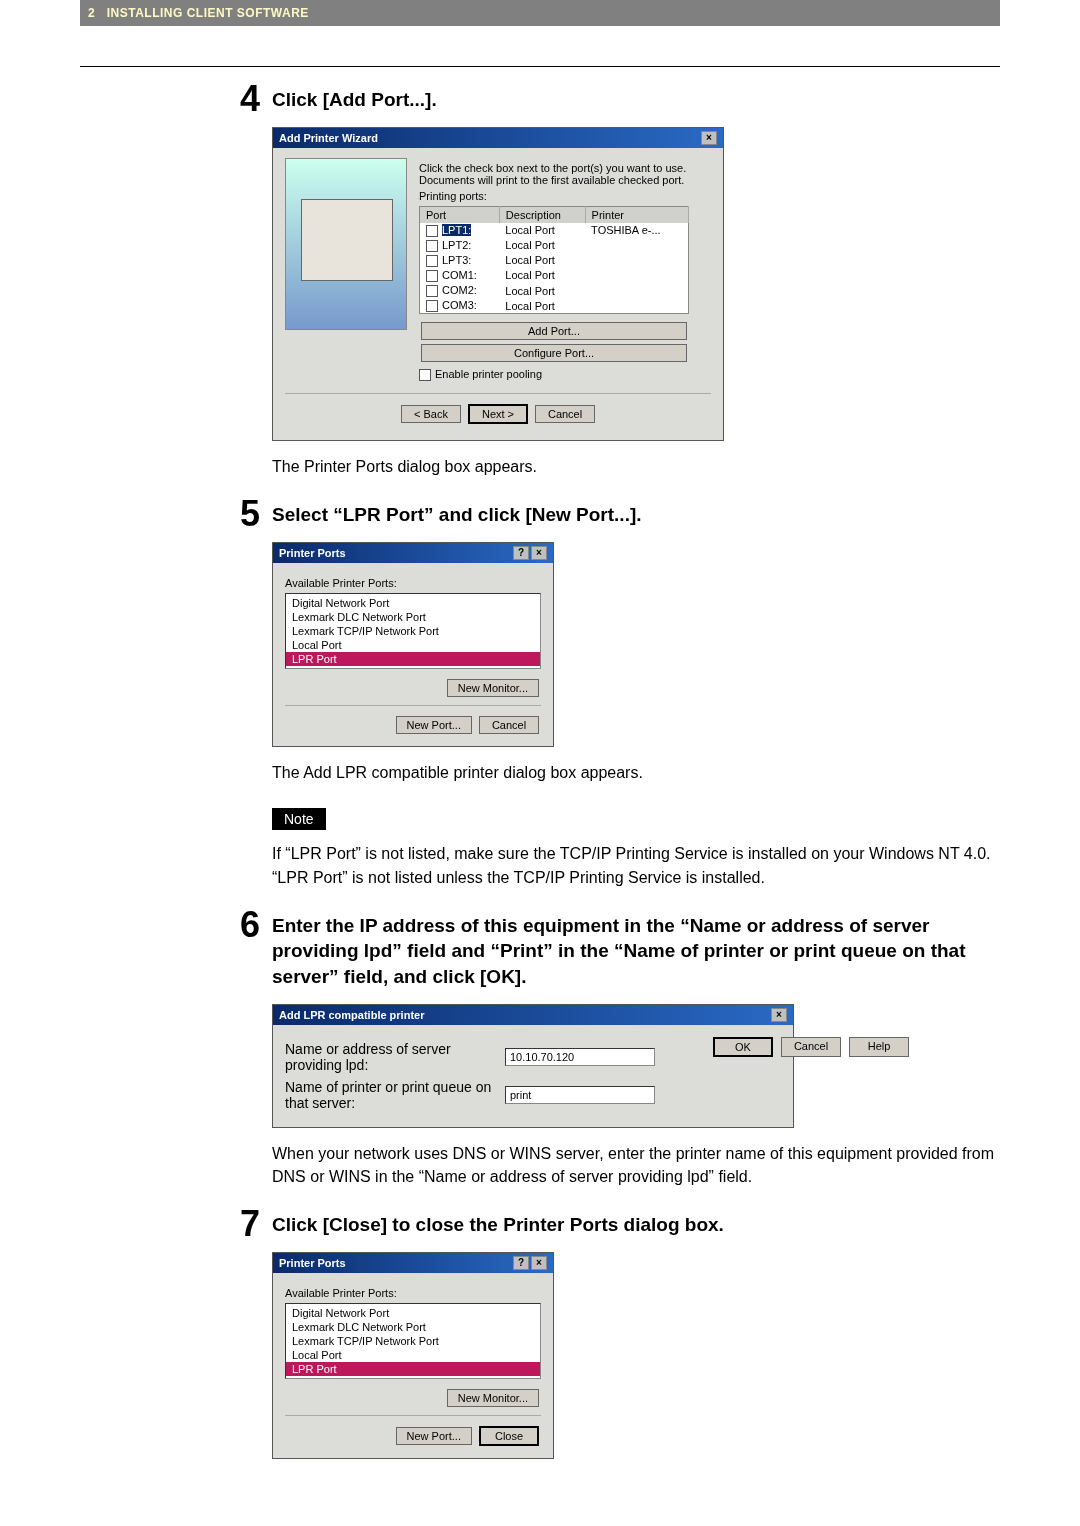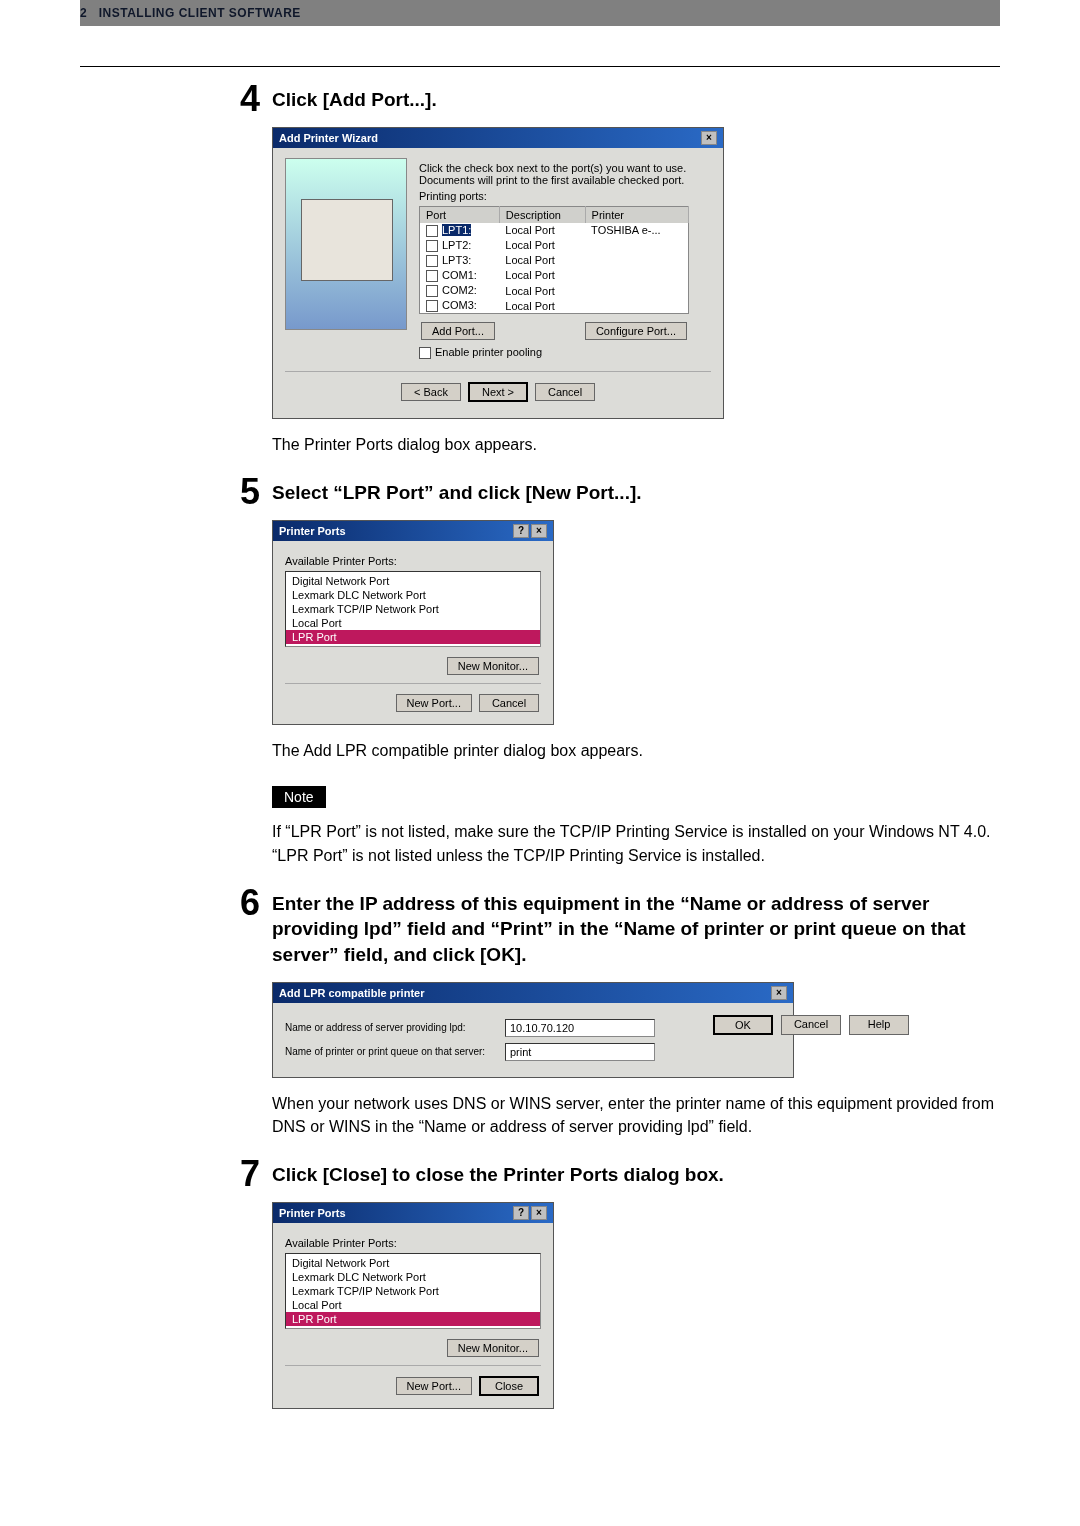--- a/index.html
+++ b/index.html
@@ -8,24 +8,24 @@
     background: #fff;
     font-family: Arial, Helvetica, sans-serif;
     color: #000;
     width: 1080px;
   }
   .page {
     padding: 0 80px 60px 80px;
   }
   .header {
     background: #808080;
-    color: #0f172a;
+    color: #fef9c3;
     font-size: 12px;
     font-weight: bold;
-    padding: 6px 0;
+    padding: 6px 8px;
     margin: 0 0 10px 0;
     letter-spacing: 0.5px;
   }
   .thin-rule {
     border-bottom: 1px solid #000;
     margin: 40px 0 20px 0;
   }
   .content {
     margin-left: 140px;
   }
@@ -229,21 +229,21 @@
     gap: 4px;
     margin-left: 14px;
   }
   .lpr-field {
     display: flex;
     align-items: center;
     margin: 6px 0;
   }
   .lpr-field label {
     width: 220px;
-    font-size: 10px;
+    font-size: 14px;
   }
 </style>
 </head>
 <body>
 
 <div class="page">
 
   <div class="header">
     <span>2</span>&nbsp;&nbsp;
     <span>INSTALLING CLIENT SOFTWARE</span>
@@ -302,21 +302,21 @@
                     <td>Local Port</td>
                     <td></td>
                   </tr>
                   <tr>
                     <td><span class="checkbox"></span><span>COM3:</span></td>
                     <td>Local Port</td>
                     <td></td>
                   </tr>
                 </tbody>
                   </table>
-                <div class="row" style="display:flex; justify-content:space-between; width:270px; margin-top:6px;">
+                <div class="row" style="display:flex; justify-content:space-between; width:270px; margin-top:6px;flex-direction:column;">
                   <span class="btn">Add Port...</span>
                   <span class="btn">Configure Port...</span>
                 </div>
                 <div class="row"><span class="checkbox"></span><span>Enable printer pooling</span></div>
               </div>
             </div>
             <div class="btn-row">
               <span class="btn">&lt; Back</span>
               <span class="btn btn-default">Next &gt;</span>
               <span class="btn">Cancel</span>

